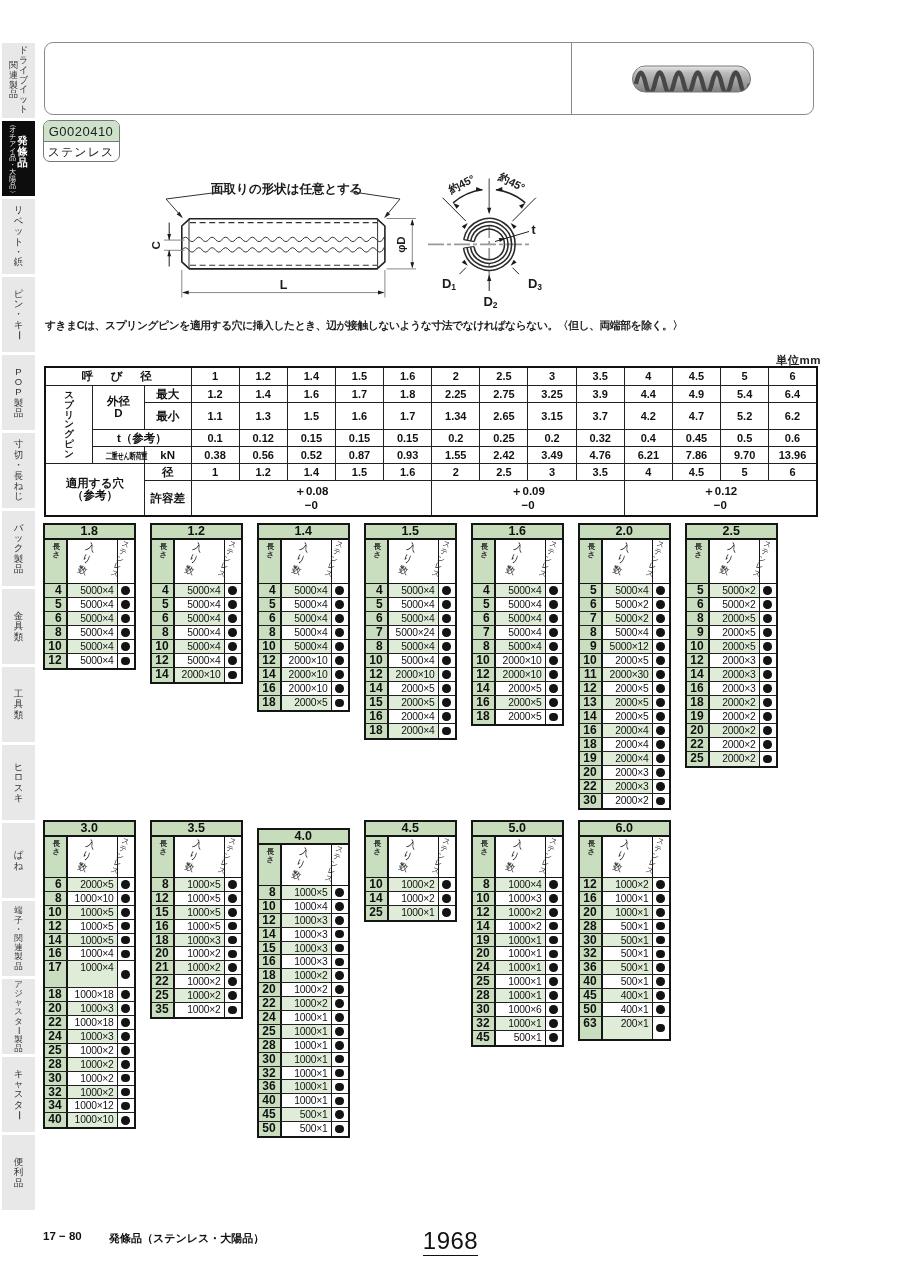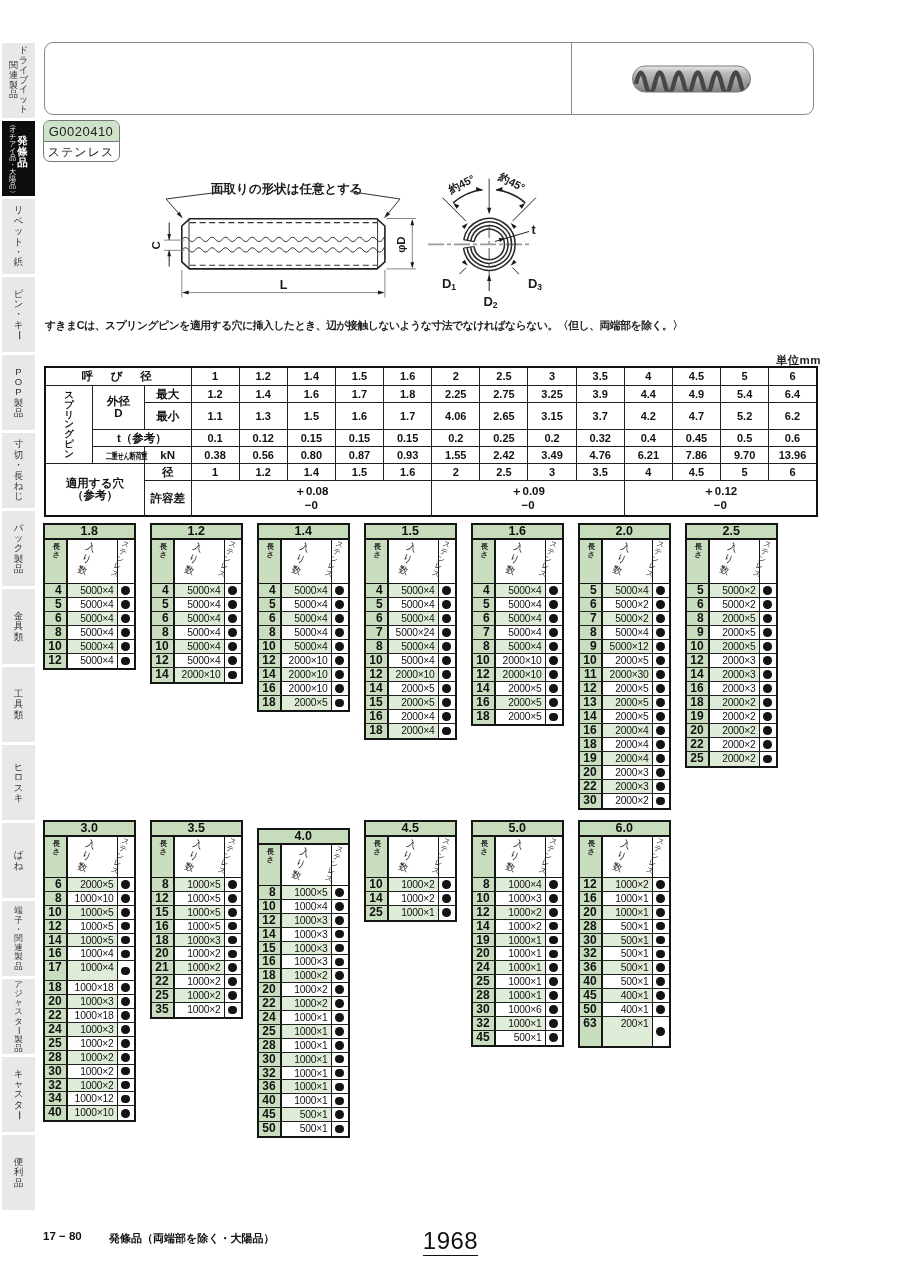--- a/index.html
+++ b/index.html
@@ -324,21 +324,21 @@
         <td>5.4</td>
         <td>6.4</td>
       </tr>
 <tr style="height:27px">
         <td class="hd">最小</td>
         <td>1.1</td>
         <td>1.3</td>
         <td>1.5</td>
         <td>1.6</td>
         <td>1.7</td>
-        <td>4.06</td>
+        <td>1.34</td>
         <td>2.65</td>
         <td>3.15</td>
         <td>3.7</td>
         <td>4.2</td>
         <td>4.7</td>
         <td>5.2</td>
         <td>6.2</td>
       </tr>
 <tr style="height:17px">
         <td colspan="2" class="hd">t（参考）</td>
@@ -354,21 +354,21 @@
         <td>0.4</td>
         <td>0.45</td>
         <td>0.5</td>
         <td>0.6</td>
       </tr>
 <tr style="height:16.7px">
         <td class="hd tiny"><span>二重せん断荷重</span></td>
         <td class="hd">kN</td>
         <td>0.38</td>
         <td>0.56</td>
-        <td>0.80</td>
+        <td>0.52</td>
         <td>0.87</td>
         <td>0.93</td>
         <td>1.55</td>
         <td>2.42</td>
         <td>3.49</td>
         <td>4.76</td>
         <td>6.21</td>
         <td>7.86</td>
         <td>9.70</td>
         <td>13.96</td>
@@ -1056,21 +1056,21 @@
         <span class="dot"></span>
       </div>
     </div>
 <div class="str" style="height:13.9px">
       <div class="c1">16</div>
       <div class="c2">1000×4</div>
       <div class="c3">
         <span class="dot"></span>
       </div>
     </div>
-<div class="str" style="height:20px">
+<div class="str" style="height:27px">
       <div class="c1">17</div>
       <div class="c2 alt">1000×4</div>
       <div class="c3">
         <span class="dot"></span>
       </div>
     </div>
 <div class="str" style="height:13.9px">
       <div class="c1">18</div>
       <div class="c2">1000×18</div>
       <div class="c3">
@@ -1579,26 +1579,26 @@
         <span class="dot"></span>
       </div>
     </div>
 <div class="str" style="height:13.9px">
       <div class="c1">50</div>
       <div class="c2">400×1</div>
       <div class="c3">
         <span class="dot"></span>
       </div>
     </div>
-<div class="str" style="height:29px">
+<div class="str" style="height:22px">
       <div class="c1">63</div>
       <div class="c2 alt">200×1</div>
       <div class="c3">
         <span class="dot"></span>
       </div>
     </div>
 </div>
 
 <div class="f1">17 − 80</div>
 
-<div class="f2">発條品（両端部を除く・大陽品）</div>
+<div class="f2">発條品（ステンレス・大陽品）</div>
 
 <div class="f3">1968</div>
 <div class="f3u"></div>
 </body></html>

